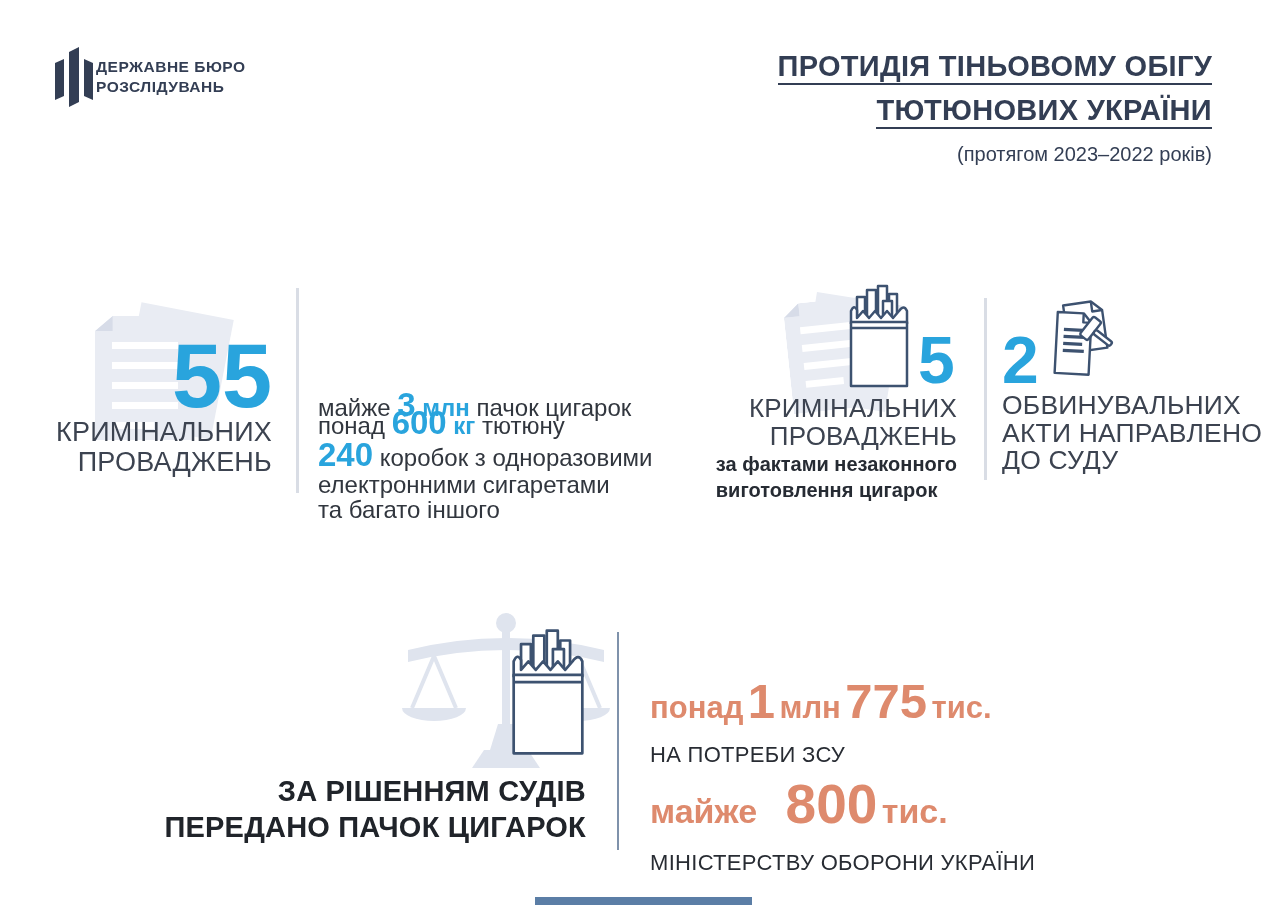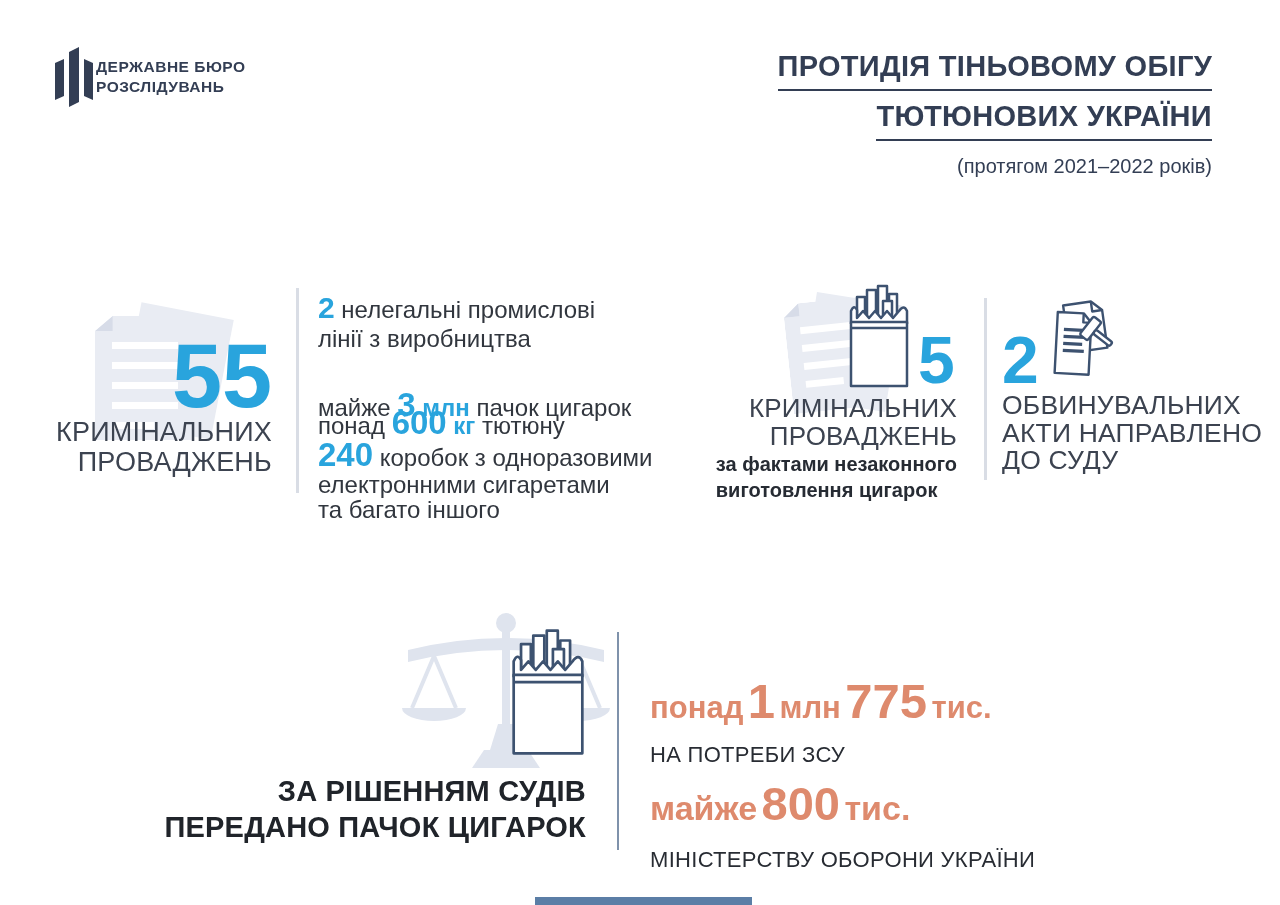--- a/index.html
+++ b/index.html
@@ -19,21 +19,21 @@
   .page{
     position:relative;width:1280px;height:905px;background:#ffffff;overflow:hidden;
     font-family:"Liberation Sans", sans-serif;color:var(--ink);
   }
   
   .logo{position:absolute;left:55px;top:46px;display:flex;align-items:center;gap:3px;}
   .logo-text{font-size:15.5px;font-weight:700;color:var(--navy);line-height:20px;letter-spacing:.5px;}
   
   .masthead{position:absolute;right:68px;top:50px;text-align:right;}
   .masthead .t{display:inline-block;font-size:29px;font-weight:700;color:var(--navy);
-    letter-spacing:.3px;border-bottom:2px solid var(--navy);padding-bottom:6px;margin-bottom:9px;white-space:nowrap;}
+    letter-spacing:.3px;border-bottom:2px solid var(--navy);padding-bottom:0;margin-bottom:9px;white-space:nowrap;}
   .masthead .sub{font-size:20px;color:var(--navy);margin-top:5px;}
   
   .bignum{position:absolute;color:var(--blue);font-weight:700;line-height:1;}
   #n55{left:172px;top:331px;font-size:90px;}
   #n5{left:918px;top:327px;font-size:66px;}
   #n2{left:1002px;top:327px;font-size:66px;}
   
   .stat-label{position:absolute;text-align:right;font-size:27px;color:var(--label);line-height:30px;letter-spacing:.2px;white-space:nowrap;}
   #label55{right:1008px;top:417px;}
   #label5{right:323px;top:394px;font-size:26px;line-height:28px;}
@@ -77,21 +77,21 @@
   #packD{left:510px;top:628px;}
   
   #gavel{position:absolute;left:1046px;top:297px;}
   
   .court-title{position:absolute;right:694px;top:773px;text-align:right;font-size:29px;font-weight:700;
     color:#20242a;line-height:36px;letter-spacing:.2px;white-space:nowrap;}
   .court-stats{position:absolute;left:650px;top:676px;white-space:nowrap;}
   .o-sm{font-size:31px;font-weight:700;color:var(--orange);}
   .o-lg{font-size:49px;font-weight:700;color:var(--orange);}
   .o-sm2{font-size:34px;font-weight:700;color:var(--orange);}
-  .o-lg2{font-size:47px;font-weight:700;color:var(--orange);}
+  .o-lg2{font-size:55px;font-weight:700;color:var(--orange);margin-left:24px;}
   .cs-line1{line-height:50px;}
   .cs-label{font-size:22px;color:#282c33;line-height:28px;letter-spacing:.3px;margin-top:3px;}
   .cs-line2{line-height:56px;margin-top:7px;}
   
   .footer-bar{position:absolute;left:535px;top:897px;width:217px;height:8px;background:var(--bar);}
 </style>
 </head>
 <body>
 
 <div class="page">
@@ -106,21 +106,21 @@
     </svg>
     <div class="logo-text">
       <div>ДЕРЖАВНЕ БЮРО</div>
       <div>РОЗСЛІДУВАНЬ</div>
     </div>
   </div>
 
   <div class="masthead">
     <div><span class="t">ПРОТИДІЯ ТІНЬОВОМУ ОБІГУ</span></div>
     <div><span class="t">ТЮТЮНОВИХ УКРАЇНИ</span></div>
-    <div class="sub">(протягом 2021–2022 років)</div>
+    <div class="sub">(протягом 2023–2022 років)</div>
   </div>
 
   <div class="docicon" id="docA">
     <div class="doc-back"></div>
     <div class="doc-front">
       <span class="fold"></span>
       <span class="stripe" style="top:26px"></span>
       <span class="stripe" style="top:46px"></span>
       <span class="stripe" style="top:66px"></span>
       <span class="stripe" style="top:86px"></span>
@@ -128,25 +128,20 @@
     </div>
   </div>
   <div class="bignum" id="n55">55</div>
   <div class="stat-label" id="label55">
     <div>КРИМІНАЛЬНИХ</div>
     <div>ПРОВАДЖЕНЬ</div>
   </div>
 
   <div class="vdiv" id="div1"></div>
 
-  <div class="seized-item" id="si1">
-    <span class="n30">2</span>
-    <span>нелегальні промислові</span><br>
-    <span>лінії з виробництва</span>
-  </div>
   <div class="seized-item" id="si2">
     <span>майже</span>
     <span class="n33">3</span>
     <span class="n24">млн</span>
     <span>пачок цигарок</span>
   </div>
   <div class="seized-item" id="si4">
     <span>понад</span>
     <span class="n33">600</span>
     <span class="n24">кг</span>

